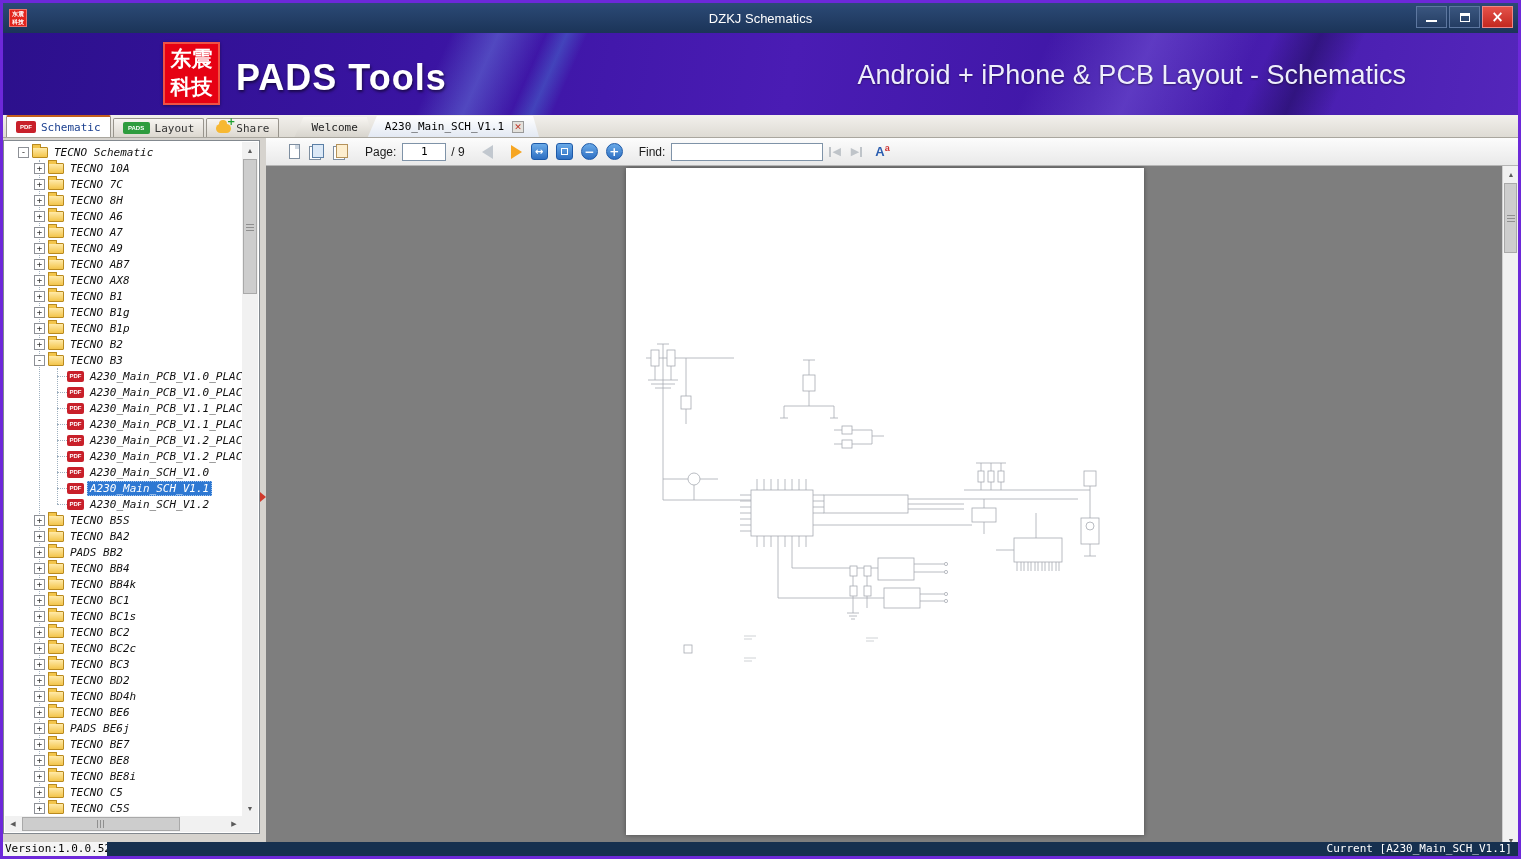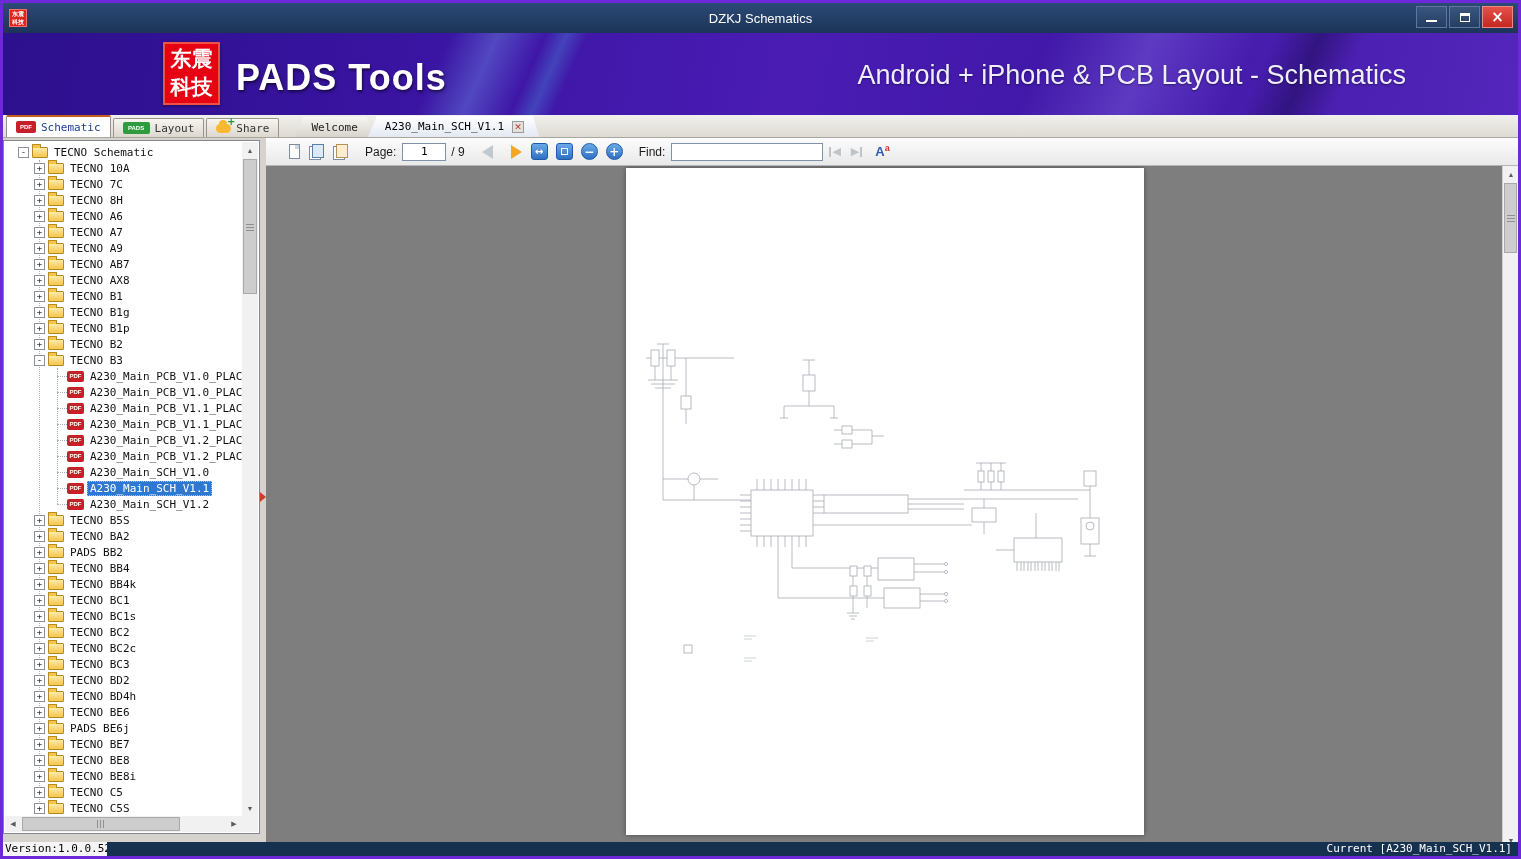--- a/index.html
+++ b/index.html
@@ -138,21 +138,21 @@
     position:relative;
   }
   .folder-ic::before {
     content:""; position:absolute; top:-4px; left:-1px; width:7px; height:3px;
     background:#f3c54b; border:1px solid #b98a1e; border-bottom:none; border-radius:1px 1px 0 0;
   }
   .pdf-ic {
     flex:none; width:17px; height:11px; margin-right:3px; background:#c8202a; border-radius:2px;
     color:#fff; font:bold 6px/11px "Liberation Sans", sans-serif; text-align:center;
   }
-  .tlabel { padding:1px 3px; }
+  .tlabel { padding:1px 3px;font-style:italic; }
   .tree-row.selected .tlabel {
     background:#2e78d2; color:#fff; outline:1px dotted #9fc3ef; outline-offset:-1px;
   }
 
   
   .vsb { position:absolute; top:1px; right:1px; width:16px; bottom:17px; background:#f1f1f1; }
   .hsb { position:absolute; left:1px; bottom:1px; height:16px; right:17px; background:#f1f1f1; }
   .corner { position:absolute; right:1px; bottom:1px; width:16px; height:16px; background:#f1f1f1; }
   .sb-btn { position:absolute; width:16px; height:16px; display:flex; align-items:center; justify-content:center;
             color:#5a5a5a; font-size:7px; cursor:pointer; }

